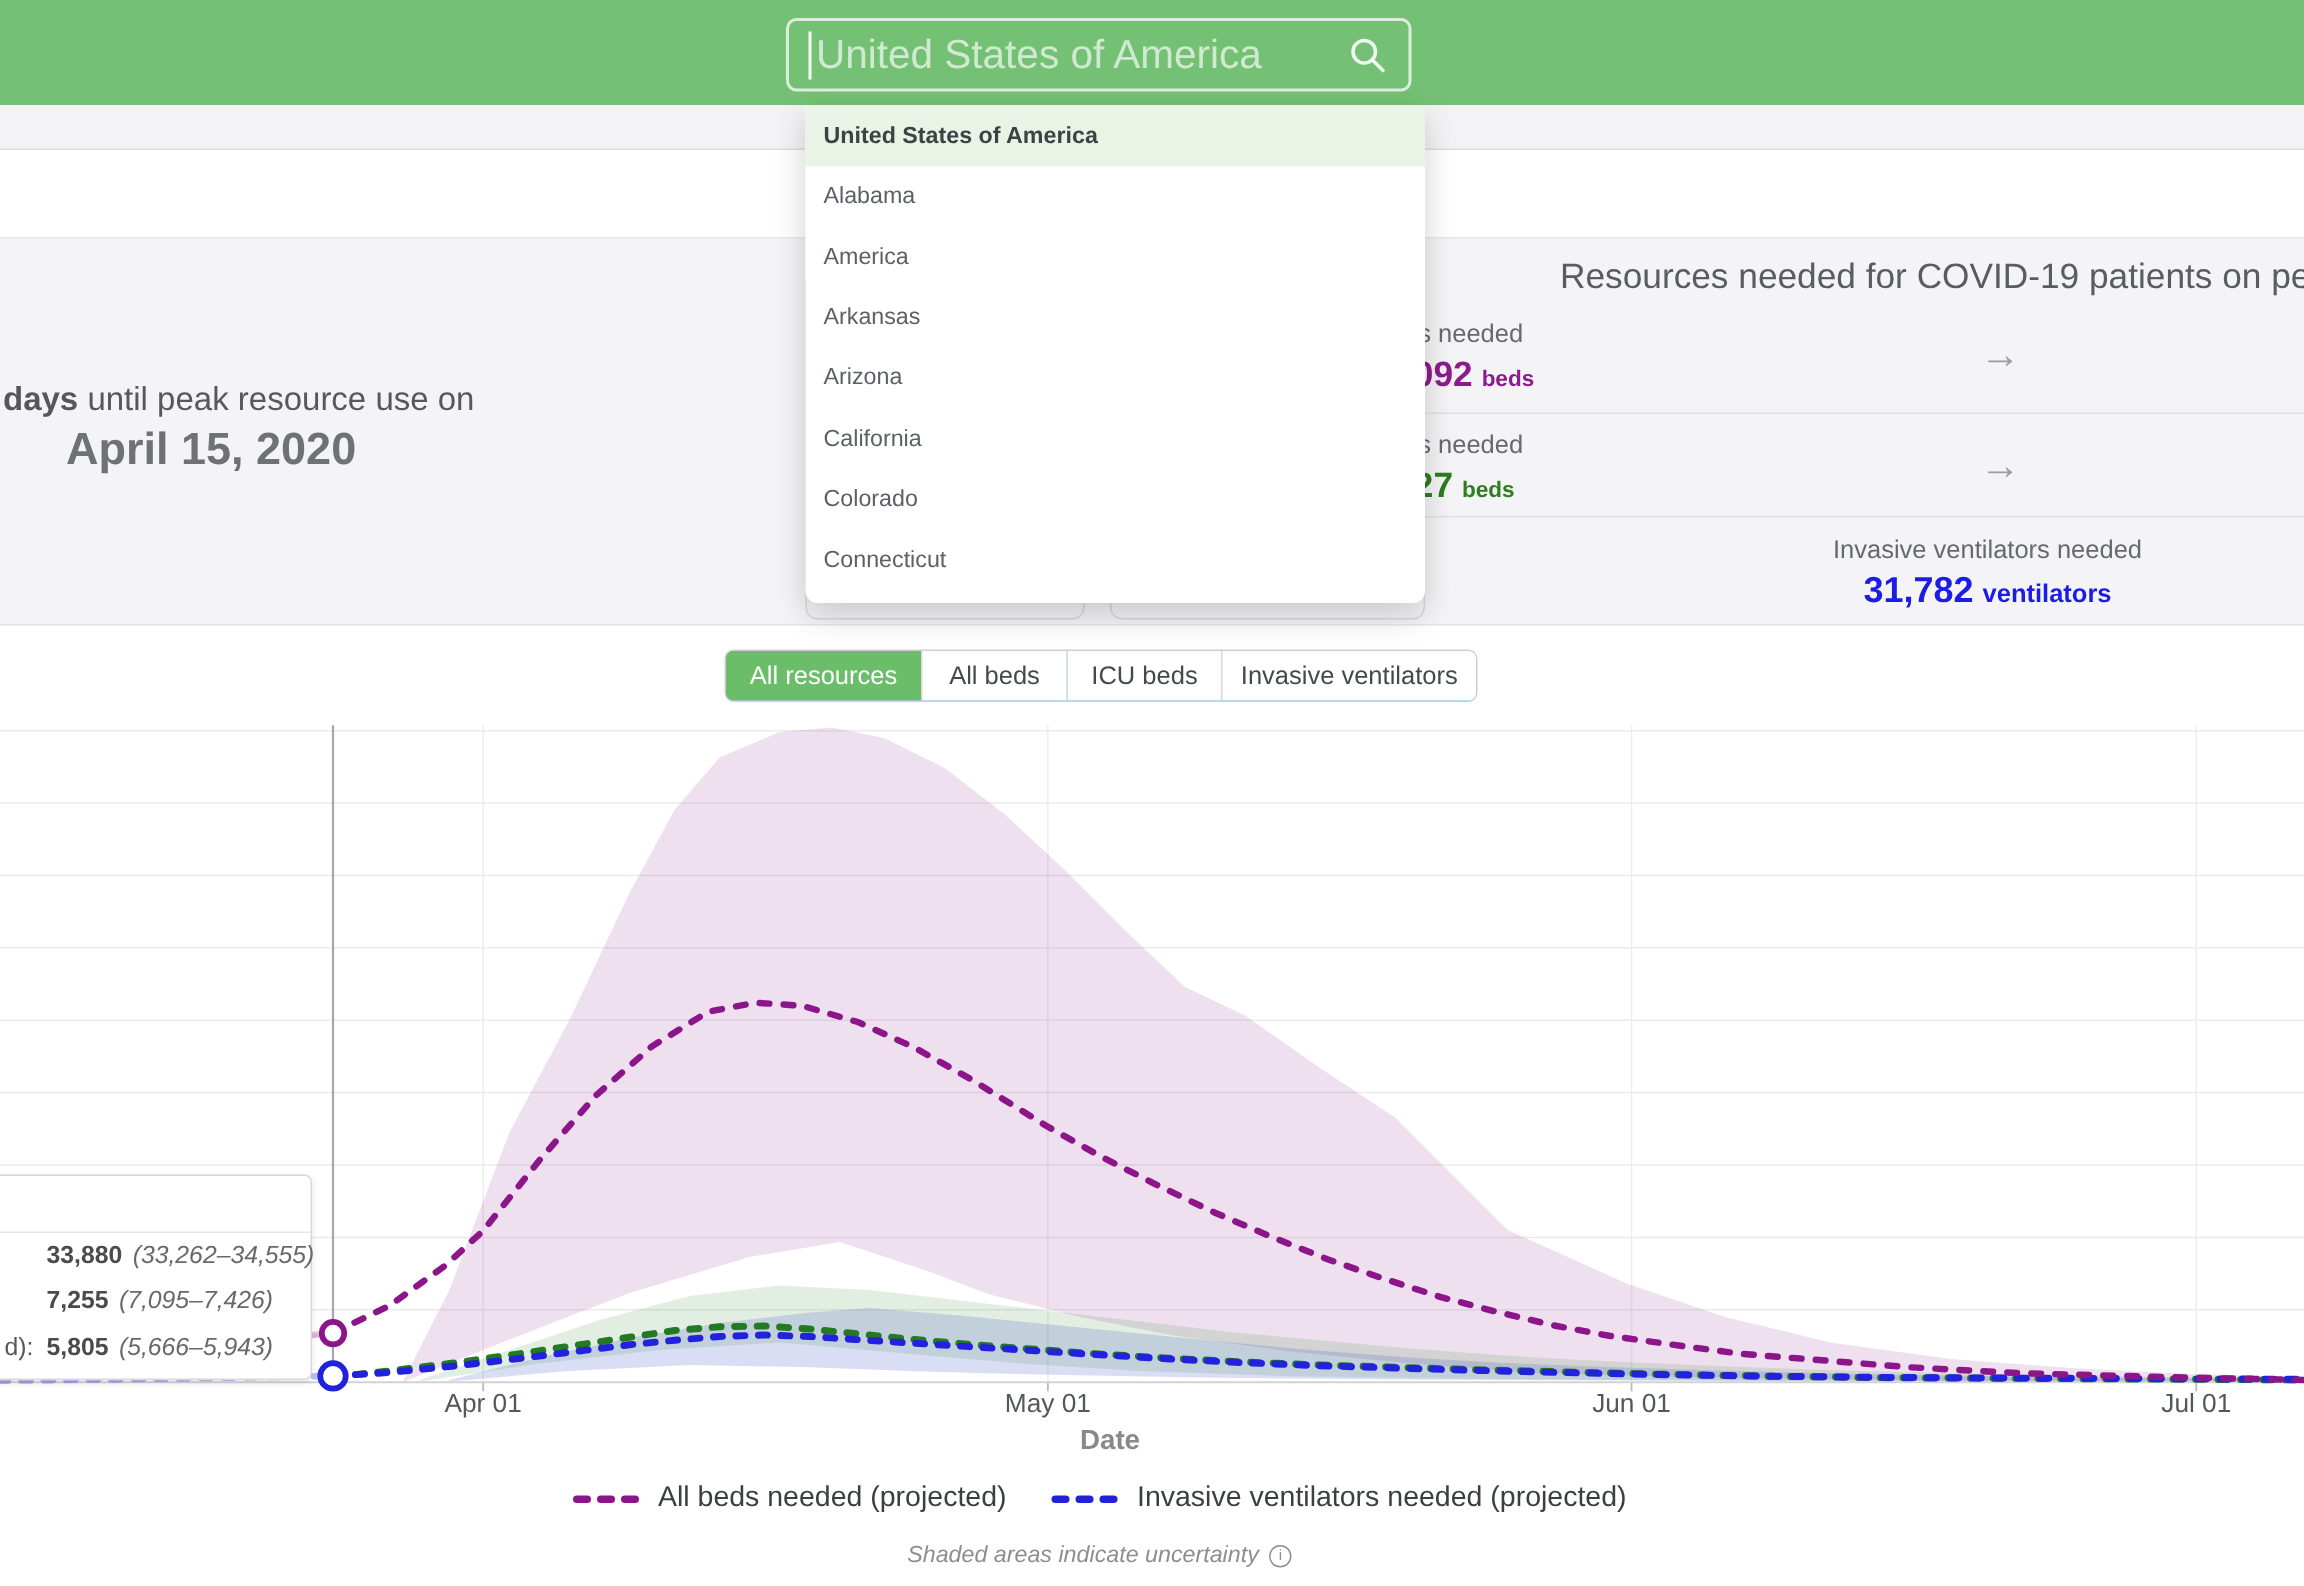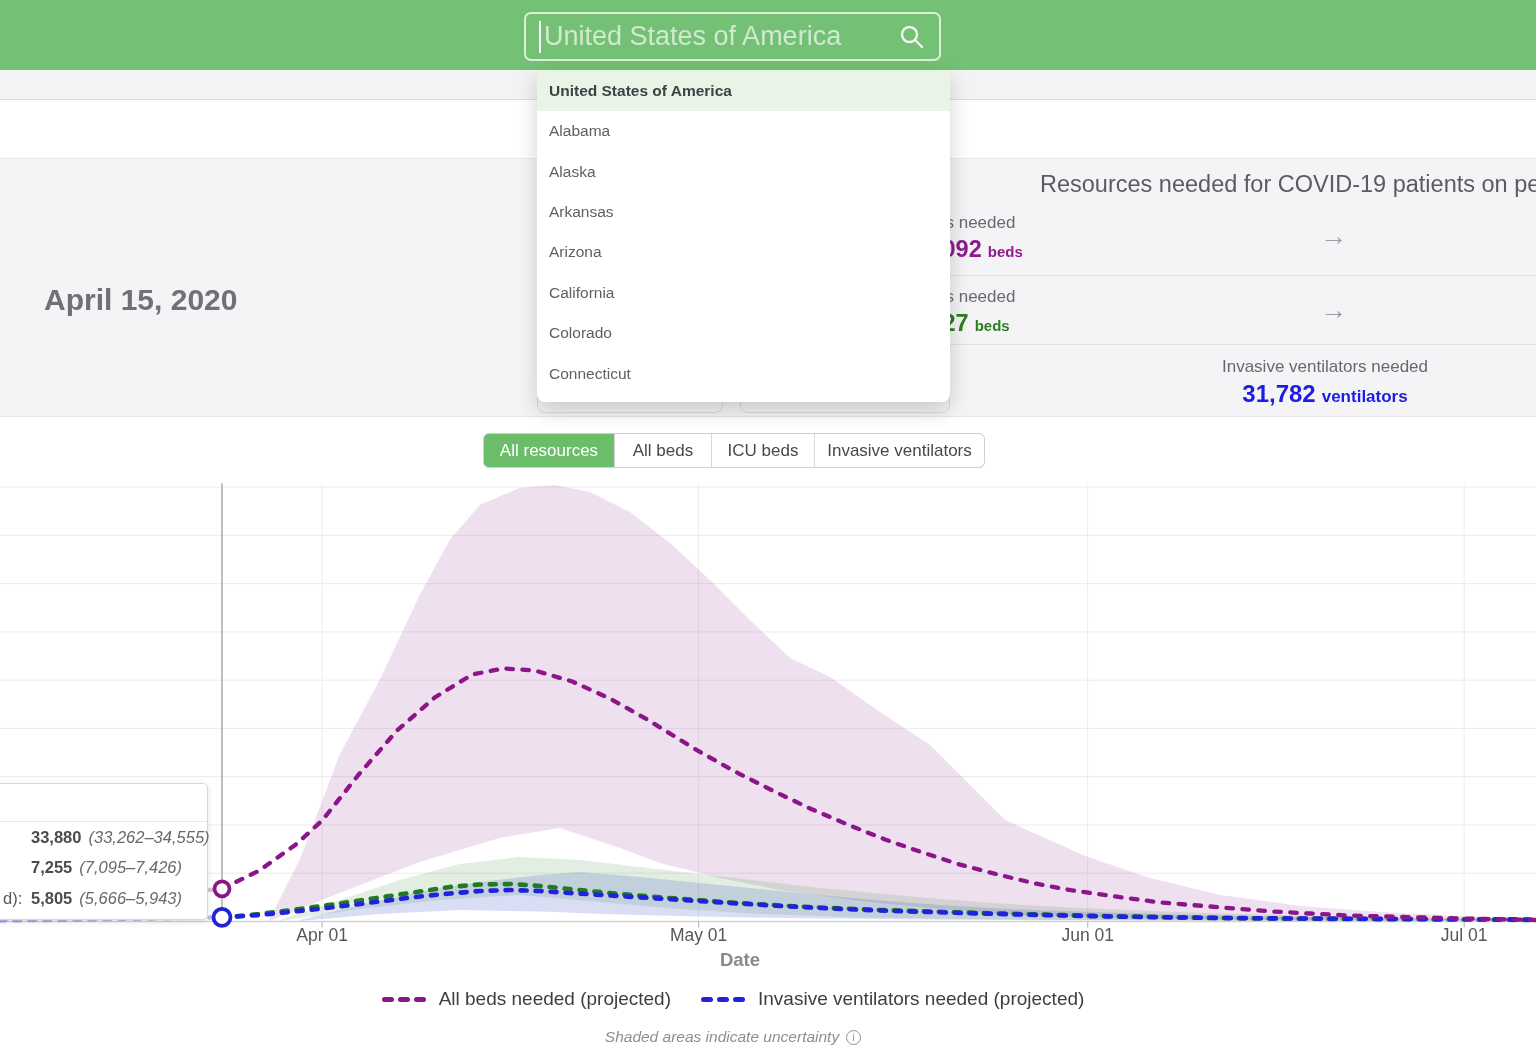--- a/index.html
+++ b/index.html
@@ -92,20 +92,21 @@
       </svg>
     </div>
   </header>
 
   <div class="strip1"></div>
 
   <section class="panel">
     <div class="ghost-card" style="left:537px;top:22px;width:186px;height:232px;"></div>
     <div class="ghost-card" style="left:740px;top:22px;width:210px;height:232px;"></div>
 
+    <div class="peak-line1"><b>days</b><span> until peak resource use on</span></div>
     <div class="peak-date">April 15, 2020</div>
 
     <div class="res-title">Resources needed for COVID-19 patients on pea</div>
 
     <div class="res-block" style="left:936px;top:54px;">
       <div class="res-label">ds needed</div>
       <div class="res-value" id="res-val-0" style="color: rgb(142, 27, 142);"><span>,092</span><span class="res-unit">beds</span></div>
     </div>
     <div class="res-arrow" style="left:1320px;top:62px;">→</div>
     <div class="res-div" style="top:116px;"></div>
@@ -206,21 +207,21 @@
       </div>
     </div>
   <div class="caption">
     <span>Shaded areas indicate uncertainty</span>
     <span class="info-circ">i</span>
   </div>
 
   <div class="dropdown" id="dropdown">
     <div class="dd-sel">United States of America</div>
   <div class="dd-item">Alabama</div>
-      <div class="dd-item">Alaska</div>
+      <div class="dd-item">America</div>
       <div class="dd-item">Arkansas</div>
       <div class="dd-item">Arizona</div>
       <div class="dd-item">California</div>
       <div class="dd-item">Colorado</div>
       <div class="dd-item">Connecticut</div>
     </div>
 
 </div>
 
 </body></html>

